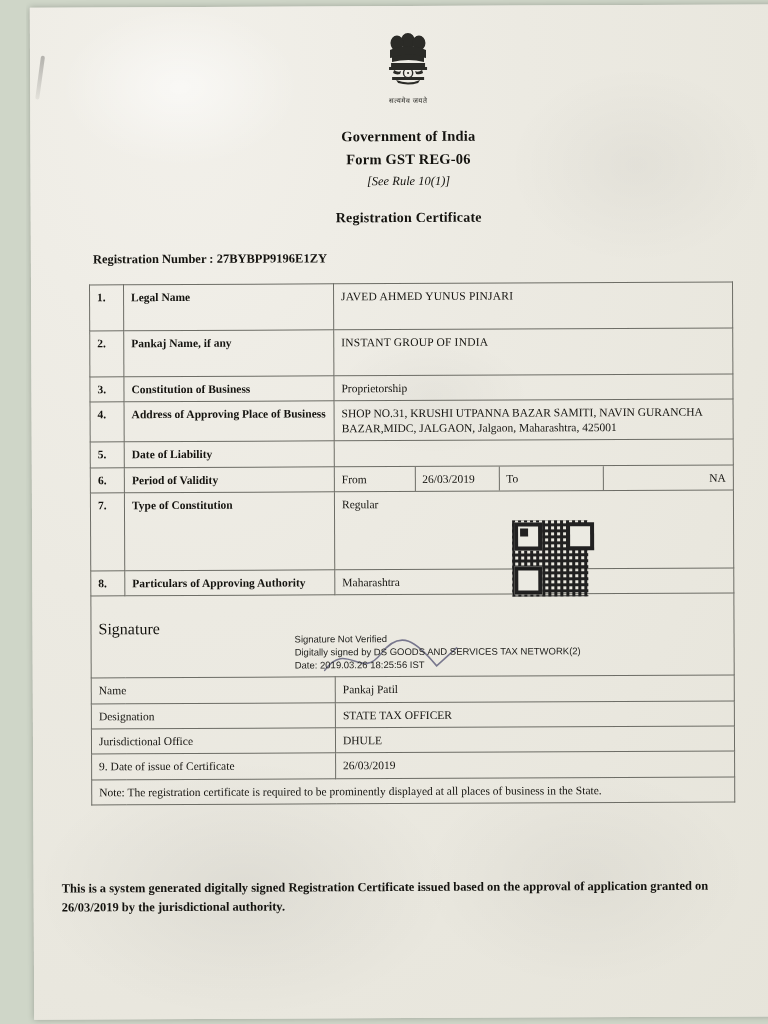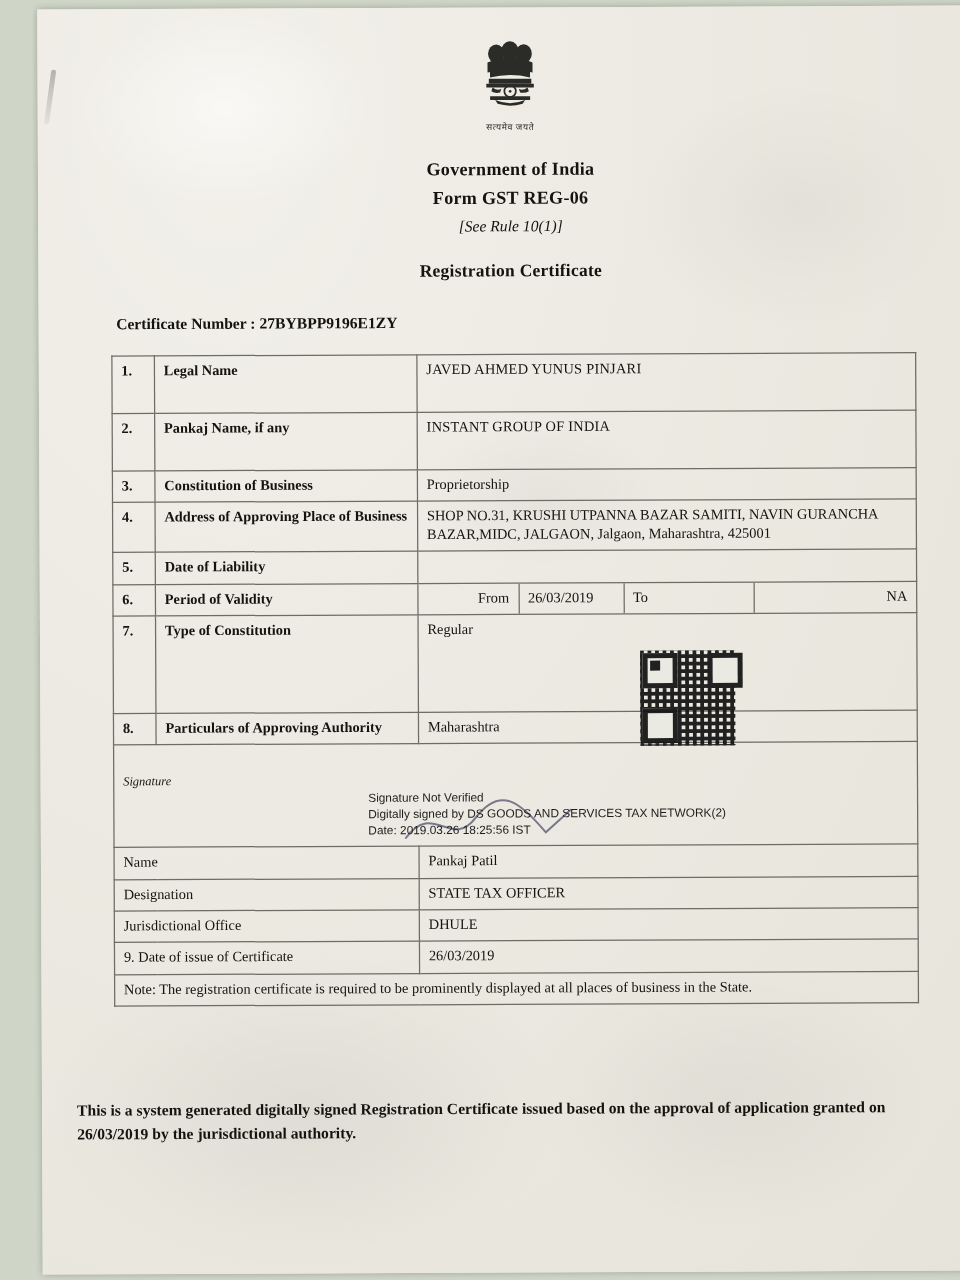--- a/index.html
+++ b/index.html
@@ -78,21 +78,21 @@
     line-height: 1.25;
   }
   td.num { width: 34px; text-align: left; font-weight: bold; }
   td.lbl { width: 210px; font-weight: bold; }
   td.val { font-weight: normal; }
   .tall { height: 46px; }
 
   .caps { font-variant: normal; letter-spacing: 0.2px; }
 
   
-  td.pv-from { width: 80px; text-align: right; }
+  td.pv-from { width: 80px; }
   td.pv-fromval { width: 84px; }
   td.pv-to { width: 104px; }
 
   
   .qr {
     position: absolute;
     left: 480px; top: 515px;
     width: 76px; height: 76px;
     background-image:
       repeating-linear-gradient(90deg, #111 0 3px, transparent 3px 6px),
@@ -103,21 +103,21 @@
   .qr::before, .qr::after {
     content:""; position:absolute; width: 20px; height: 20px;
     border: 4px solid #111; background: #ecebe3;
   }
   .qr::before { left: 2px; top: 2px; box-shadow: 52px 0 0 -4px #ecebe3, inset 0 0 0 3px #ecebe3, 52px 0 0 0 #111; }
   .qr::after  { left: 2px; bottom: 2px; }
   .qr .core { position:absolute; left:8px; top:8px; width:8px; height:8px; background:#111; }
 
   
   .sig-label {
-    position: absolute; left: 66px; top: 613px; font-size: 10px; font-style: italic;
+    position: absolute; left: 66px; top: 613px; font-size: 16px;
   }
   .sig-text {
     position: absolute; left: 262px; top: 627px;
     font-family: "Liberation Sans", sans-serif;
     font-size: 9.5px; line-height: 1.35; color: #1d1d1a;
   }
   .sig-scribble {
     position: absolute; left: 288px; top: 630px; width: 140px; height: 44px;
     opacity: 0.55;
   }
@@ -171,21 +171,21 @@
           <span class="emblem-motto">सत्यमेव जयते</span>
         </span>
       </div>
 
       <div class="hdr gov">Government of India</div>
       <div class="hdr form">Form GST REG-06</div>
       <div class="hdr rule">[See Rule 10(1)]</div>
       <div class="hdr title">Registration Certificate</div>
 
       <div class="regno">
-        <span>Certificate Number :</span>
+        <span>Registration Number :</span>
         <span class="val">27BYBPP9196E1ZY</span>
       </div>
 
       <table class="main">
         <tbody>
           <tr>
             <td class="num tall">1.</td>
             <td class="lbl tall">Legal Name</td>
             <td class="val tall caps">JAVED AHMED YUNUS PINJARI</td>
           </tr>

